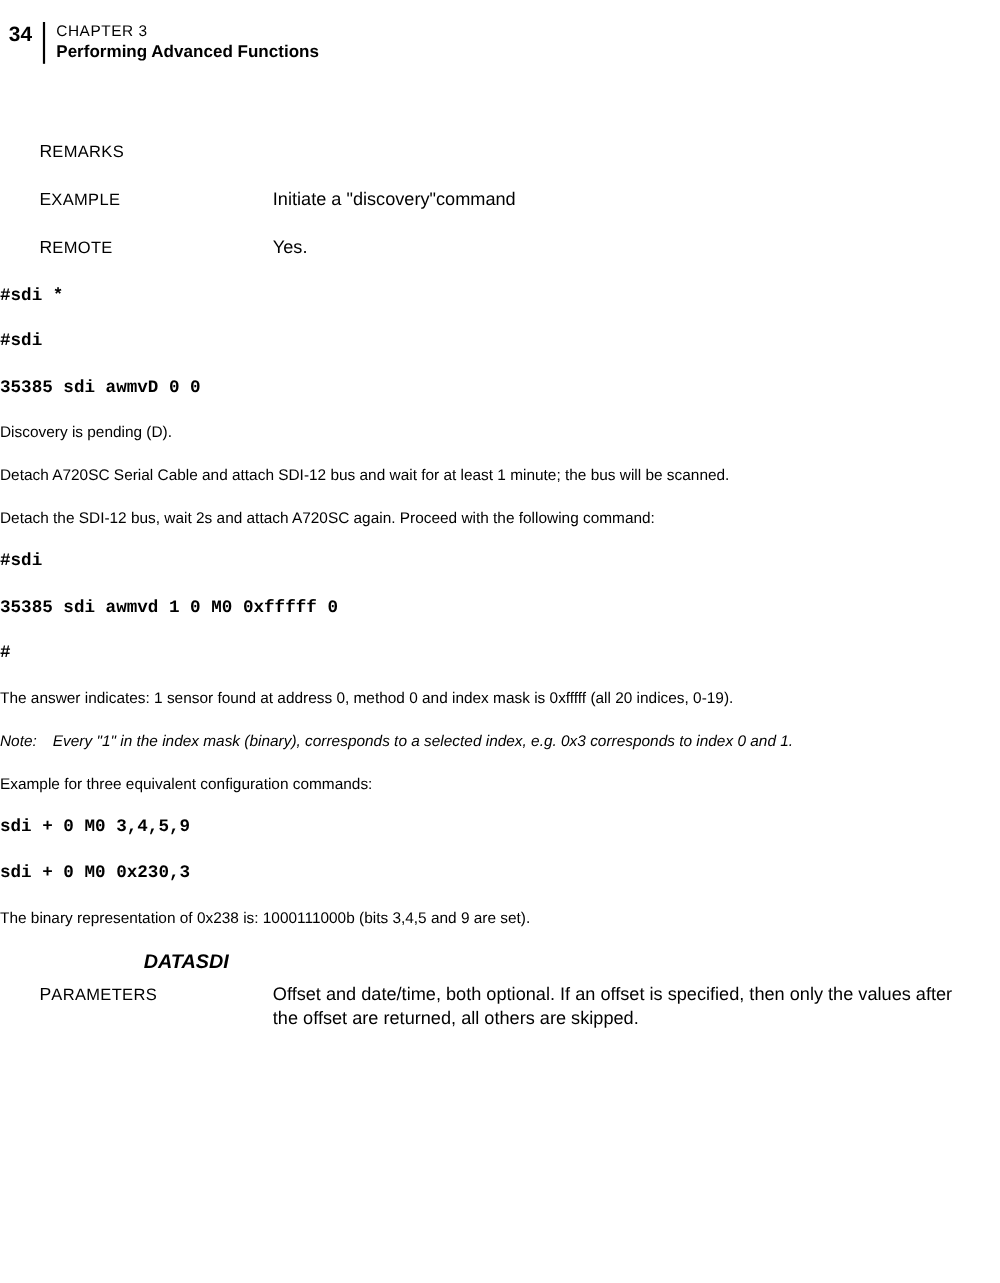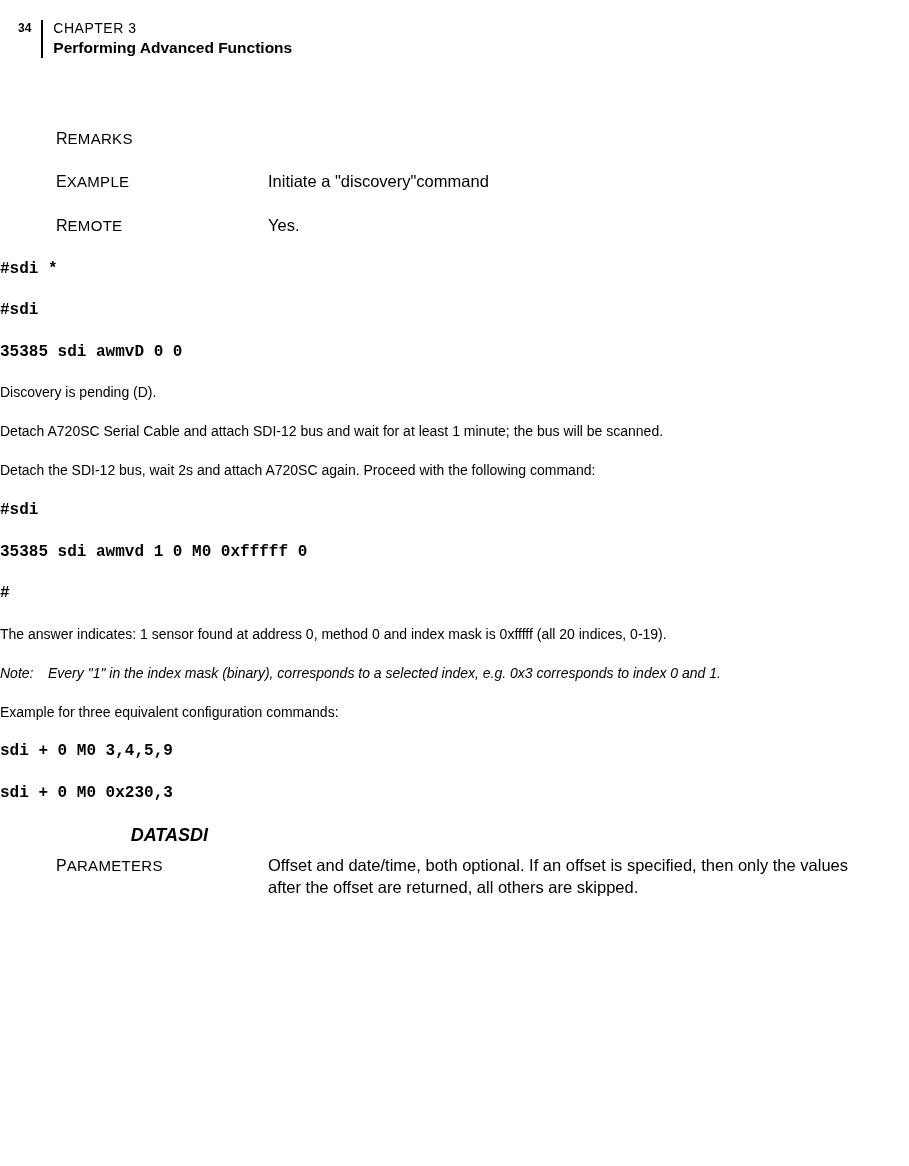--- a/index.html
+++ b/index.html
@@ -14,23 +14,23 @@
       width: 909px;
       height: 1166px;
       position: relative;
     }
     .page-header {
       display: flex;
       align-items: flex-start;
       padding-top: 20px;
     }
     .page-number {
-      font-size: 12px;
+      font-size: 19px;
       font-weight: bold;
-      padding-left: 18px;
+      padding-left: 8px;
       padding-right: 10px;
       padding-top: 1px;
     }
     .header-divider {
       width: 2px;
       background: #000;
       height: 38px;
       margin-right: 10px;
     }
     .header-text {
@@ -42,21 +42,21 @@
       letter-spacing: 0.5px;
       font-weight: normal;
     }
     .chapter-title {
       font-size: 15.5px;
       font-weight: bold;
       margin-top: 3px;
     }
     .content {
       padding-top: 72px;
-      padding-left: 56px;
+      padding-left: 36px;
       padding-right: 28px;
     }
     .row {
       display: flex;
       margin-bottom: 22px;
       align-items: baseline;
     }
     .label-col {
       width: 212px;
       flex-shrink: 0;
@@ -160,20 +160,21 @@
   <p class="mono">#sdi</p>
   <p class="mono">35385 sdi awmvd 1 0 M0 0xfffff 0</p>
   <p class="mono">#</p>
   <p>The answer indicates: 1 sensor found at address 0, method 0 and index mask is 0xfffff (all 20 indices, 0-19).</p>
   <p class="note">
     <span class="note-label">Note:</span><span class="note-body">Every "1" in the index mask (binary), corresponds to a selected index, e.g. 0x3 corresponds to index 0 and 1.</span>
   </p>
   <p>Example for three equivalent configuration commands:</p>
   <p class="mono">sdi + 0 M0 3,4,5,9</p>
   <p class="mono">sdi + 0 M0 0x230,3</p>
+  <p>The binary representation of 0x238 is: 1000111000b (bits 3,4,5 and 9 are set).</p>
 </div>
 
 <div class="section-heading">DATASDI</div>
 
 <div class="content" style="padding-top:0">
 
 
   <div class="row">
     <div class="label-col">
       <span class="bigcap">P</span><span class="smallcaps">ARAMETERS</span>

